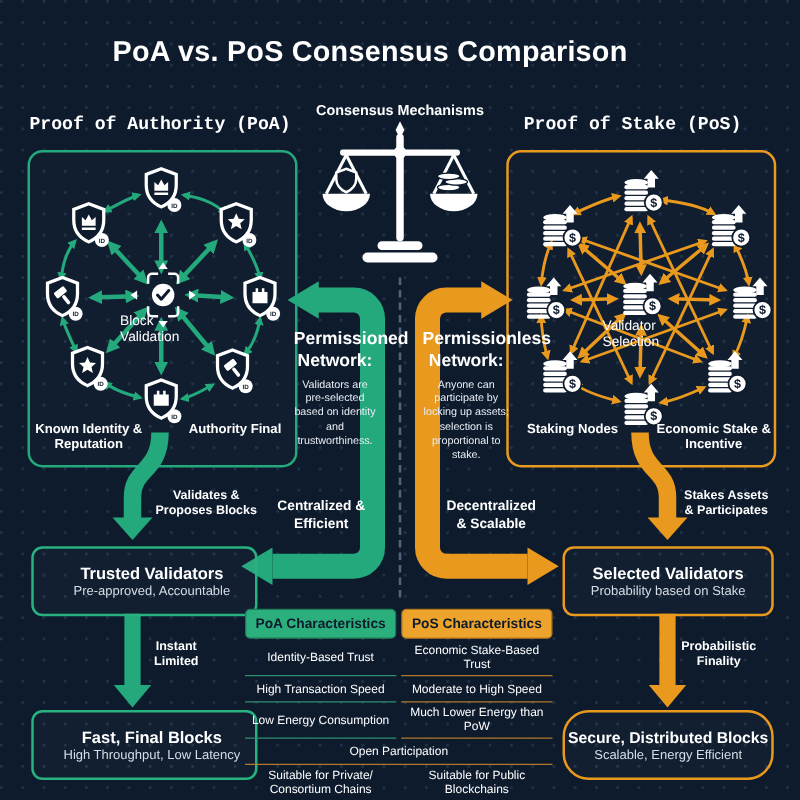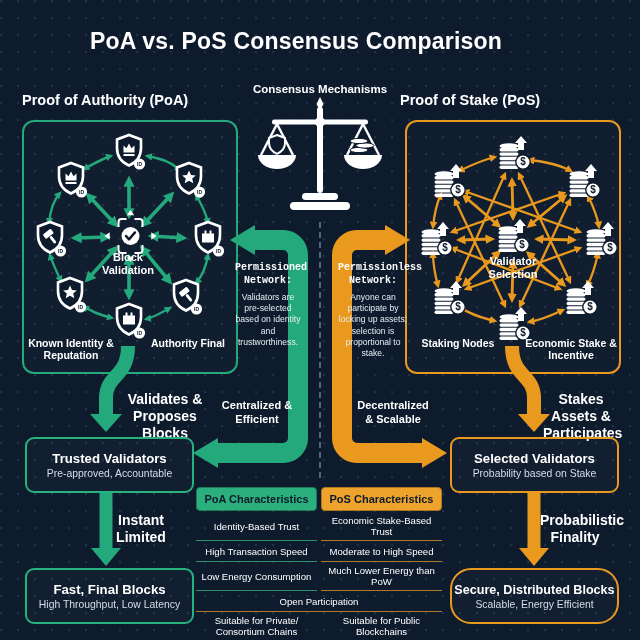--- a/index.html
+++ b/index.html
@@ -7,40 +7,40 @@
     position:relative;width:640px;height:640px;overflow:hidden;
     background-color:#0e1b2d;
     background-image:radial-gradient(circle at 1px 1px, rgba(125,155,195,.17) 1px, transparent 1.7px);
     background-size:17px 17px;
     font-family:"Liberation Sans", sans-serif;
     color:#fff;
   }
   .abs{position:absolute;}
 
   .title{left:0;top:28px;width:592px;font-size:23px;font-weight:bold;text-align:center;letter-spacing:.2px;}
-  .col-header{font-size:14.5px;font-weight:bold;}
+  .col-header{font-size:14.5px;font-weight:bold;text-align:center;font-family:Liberation Mono, monospace;}
   .mid-header{font-size:11.5px;font-weight:bold;text-align:center;}
 
   .net-box{border-radius:12px;background:rgba(255,255,255,0.015);}
   .net-box.green{border:2.5px solid #24a97c;}
   .net-box.orange{border:2.5px solid #e8991e;}
 
   .node-label{font-size:10.5px;font-weight:bold;text-align:center;line-height:1.18;}
-  .hub-label{font-size:11px;font-weight:bold;text-align:center;line-height:1.15;}
+  .hub-label{font-size:11px;font-weight:normal;line-height:1.15;}
 
   .note{text-align:center;line-height:1.3;}
-  .note .nh{font-size:10px;font-weight:bold;margin-bottom:5px;line-height:1.25;font-family:Liberation Mono, monospace;}
+  .note .nh{font-size:14px;font-weight:bold;margin-bottom:5px;line-height:1.25;}
   .note .nb{font-size:8.6px;color:#e8edf3;}
 
   .trait{font-size:11px;font-weight:bold;text-align:center;line-height:1.25;}
-  .flow-label{font-size:14px;font-weight:bold;text-align:center;line-height:1.2;}
+  .flow-label{font-size:10px;font-weight:bold;text-align:center;line-height:1.2;}
 
   .vbox{width:165px;height:52px;border-radius:9px;display:flex;flex-direction:column;
         align-items:center;justify-content:center;background:rgba(255,255,255,0.02);}
-  .vbox.green{border:2px solid #27b27f;}
+  .vbox.green{border:2px solid #27b27f;padding-left:12px;}
   .vbox.orange{border:2px solid #e8991e;}
   .vbox .vt{font-size:13.2px;font-weight:bold;white-space:nowrap;}
   .vbox .vs{font-size:10.4px;color:#d6dde6;margin-top:2px;white-space:nowrap;}
 
   .dashline{left:319px;top:222px;height:256px;width:0;border-left:2px dashed #53657c;}
 
   .cmp-table{left:196px;top:487px;width:246px;}
   .thead{display:flex;gap:4px;margin-bottom:1px;}
   .th{flex:1;height:22px;border-radius:4px;display:flex;align-items:center;justify-content:center;
       font-weight:bold;font-size:11px;color:#0d1a2b;}

